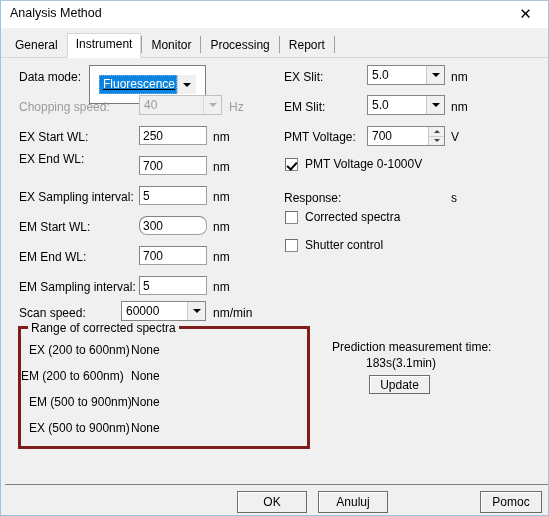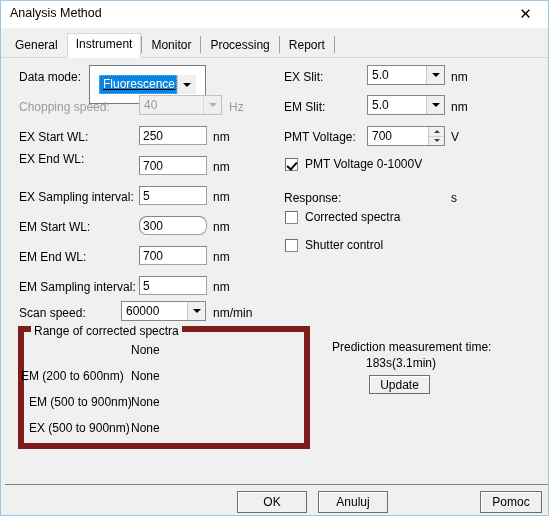--- a/index.html
+++ b/index.html
@@ -281,21 +281,21 @@
     font-size: 12px;
     color: #000;
     margin-left: 7px;
     line-height: 14px;
   }
 
   
   .group {
     position: absolute;
     box-sizing: border-box;
-    border: 6px solid #7f1d1d;
+    border: 3px solid #7f1d1d;
     background: transparent;
   }
   .group-title {
     position: absolute;
     top: -8px;
     left: 7px;
     background: #f0f0f0;
     padding: 0 3px;
     font-size: 12px;
     color: #000;
@@ -475,20 +475,21 @@
     </div>
 
     <div class="cbrow" style="left:284px; top:180px;">
       <span class="cbox"></span>
       <span class="cblabel">Shutter control</span>
     </div>
 
     <div class="group" style="left:17px; top:268px; width:292px; height:123px;">
       <div class="group-title">Range of corrected spectra</div>
     </div>
+    <div class="grow" style="left:28px; top:285px;">EX (200 to 600nm)</div>
     <div class="grow" style="left:130px; top:285px;">None</div>
 
     <div class="grow" style="left:20px; top:311px;">EM (200 to 600nm)</div>
     <div class="grow" style="left:130px; top:311px;">None</div>
 
     <div class="grow" style="left:28px; top:337px;">EM (500 to 900nm)</div>
     <div class="grow" style="left:130px; top:337px;">None</div>
 
     <div class="grow" style="left:28px; top:363px;">EX (500 to 900nm)</div>
     <div class="grow" style="left:130px; top:363px;">None</div>

